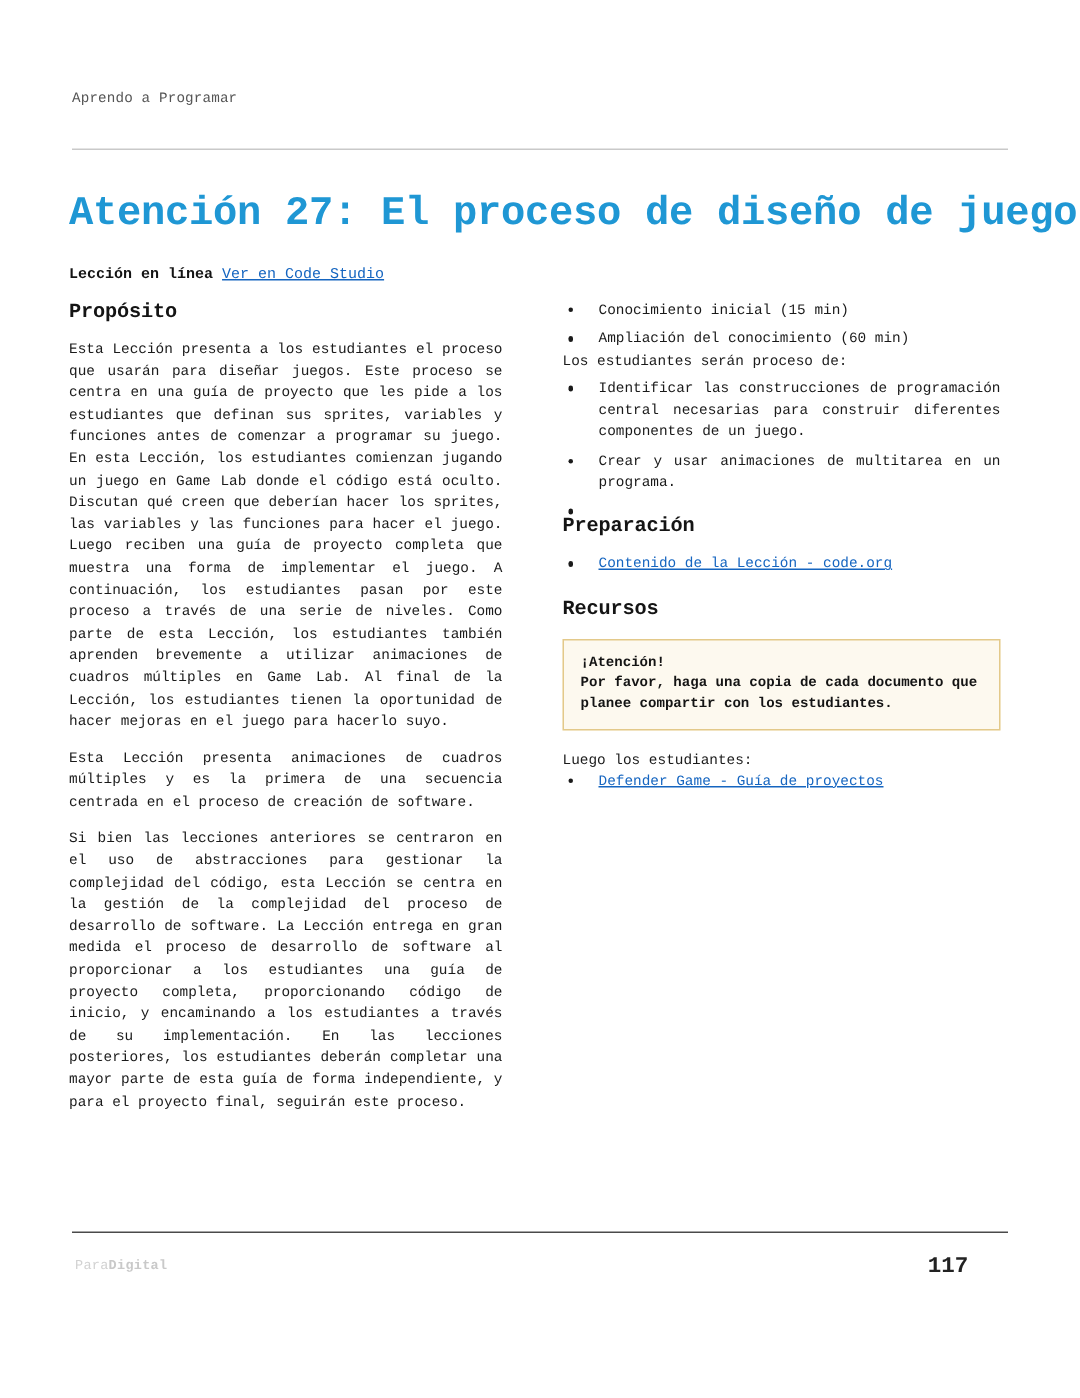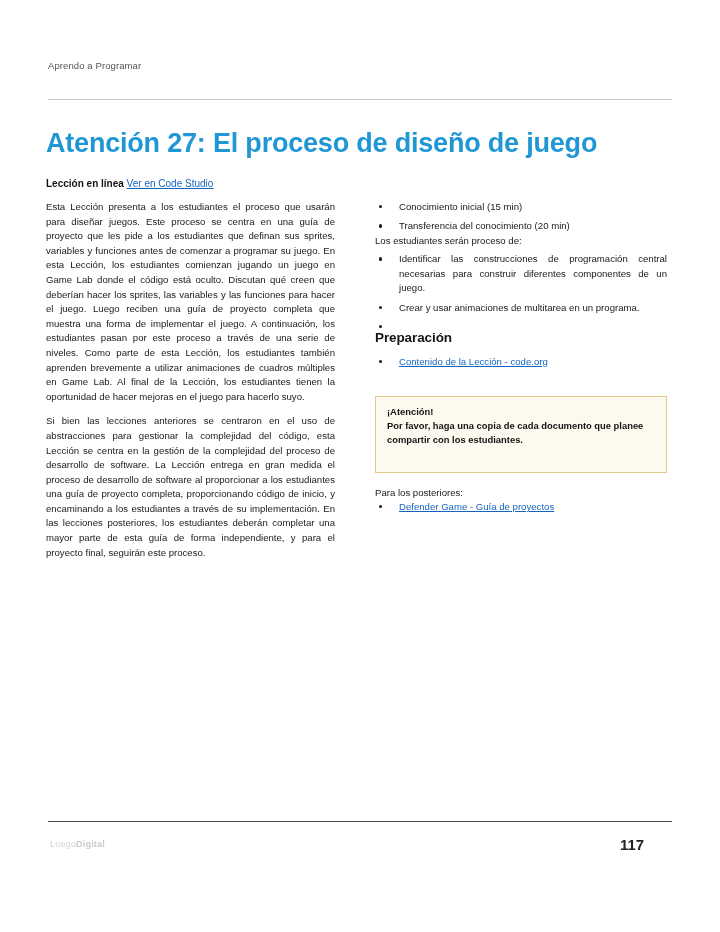--- a/index.html
+++ b/index.html
@@ -14,20 +14,21 @@
     color: #1a1a1a;
     overflow: hidden;
   }
 
   .page {
     position: relative;
     width: 720px;
     height: 932px;
     box-sizing: border-box;
     padding: 0;
+    font-family: Liberation Mono, monospace;
   }
 
   
   .header {
     position: absolute;
     left: 48px;
     top: 60px;
     width: 624px;
   }
   .header-title {
@@ -147,24 +148,24 @@
     height: 3.2px;
     border-radius: 50%;
     background: #1a1a1a;
   }
   ul.bullets.justified li {
     text-align: justify;
   }
 
   
   .callout {
-    margin-top: 27px;
+    margin-top: 10px;
     border: 1px solid #e3c98a;
     background: #fdf9ef;
-    padding: 8px 11px 26px 11px;
+    padding: 8px 11px 10px 11px;
     box-sizing: border-box;
   }
   .callout div {
     font-size: 9.4px;
     font-weight: bold;
     line-height: 13.6px;
     color: #141414;
   }
 
   .students-label {
@@ -222,34 +223,36 @@
   <div class="header-rule"></div>
 
   <div class="doc-title">Atención 27: El proceso de diseño de juego</div>
 
   <div class="online-line">
     <span class="online-label">Lección en línea</span>
     <span class="link">Ver en Code Studio</span>
   </div>
 
   <div class="col-left">
+    <h2 class="section">Propósito</h2>
     <p class="body">Esta Lección presenta a los estudiantes el proceso que usarán para diseñar juegos. Este proceso se centra en una guía de proyecto que les pide a los estudiantes que definan sus sprites, variables y funciones antes de comenzar a programar su juego. En esta Lección, los estudiantes comienzan jugando un juego en Game Lab donde el código está oculto. Discutan qué creen que deberían hacer los sprites, las variables y las funciones para hacer el juego. Luego reciben una guía de proyecto completa que muestra una forma de implementar el juego. A continuación, los estudiantes pasan por este proceso a través de una serie de niveles. Como parte de esta Lección, los estudiantes también aprenden brevemente a utilizar animaciones de cuadros múltiples en Game Lab. Al final de la Lección, los estudiantes tienen la oportunidad de hacer mejoras en el juego para hacerlo suyo.</p>
+    <p class="body">Esta Lección presenta animaciones de cuadros múltiples y es la primera de una secuencia centrada en el proceso de creación de software.</p>
     <p class="body">Si bien las lecciones anteriores se centraron en el uso de abstracciones para gestionar la complejidad del código, esta Lección se centra en la gestión de la complejidad del proceso de desarrollo de software. La Lección entrega en gran medida el proceso de desarrollo de software al proporcionar a los estudiantes una guía de proyecto completa, proporcionando código de inicio, y encaminando a los estudiantes a través de su implementación. En las lecciones posteriores, los estudiantes deberán completar una mayor parte de esta guía de forma independiente, y para el proyecto final, seguirán este proceso.</p>
   </div>
 
   <div class="col-right">
 
     <ul class="bullets">
       <li>
         <span class="dot"></span>
         <span>Conocimiento inicial (15 min)</span>
       </li>
       <li>
         <span class="dot"></span>
-        <span>Transferencia del conocimiento (20 min)</span>
+        <span>Ampliación del conocimiento (60 min)</span>
       </li>
     </ul>
 
     <p class="lead">Los estudiantes serán proceso de:</p>
     <ul class="bullets justified">
       <li>
         <span class="dot"></span>
         <span>Identificar las construcciones de programación central necesarias para construir diferentes componentes de un juego.</span>
       </li>
       <li>
@@ -262,33 +265,34 @@
     </ul>
 
     <h2 class="section">Preparación</h2>
     <ul class="bullets">
       <li>
         <span class="dot"></span>
         <span class="link">Contenido de la Lección - code.org</span>
       </li>
     </ul>
 
+    <h2 class="section">Recursos</h2>
 
     <div class="callout">
       <div>¡Atención!</div>
       <div>Por favor, haga una copia de cada documento que planee compartir con los estudiantes.</div>
     </div>
 
-    <div class="students-label">Para los posteriores:</div>
+    <div class="students-label">Luego los estudiantes:</div>
     <ul class="bullets students-list">
       <li>
         <span class="dot"></span>
         <span class="link">Defender Game - Guía de proyectos</span>
       </li>
     </ul>
 
   </div>
 
   <div class="footer-rule"></div>
-  <div class="footer-logo"><span>Luego</span><b>Digital</b></div>
+  <div class="footer-logo"><span>Para</span><b>Digital</b></div>
   <div class="footer-page">117</div>
 
 </div>
 
 </body></html>

